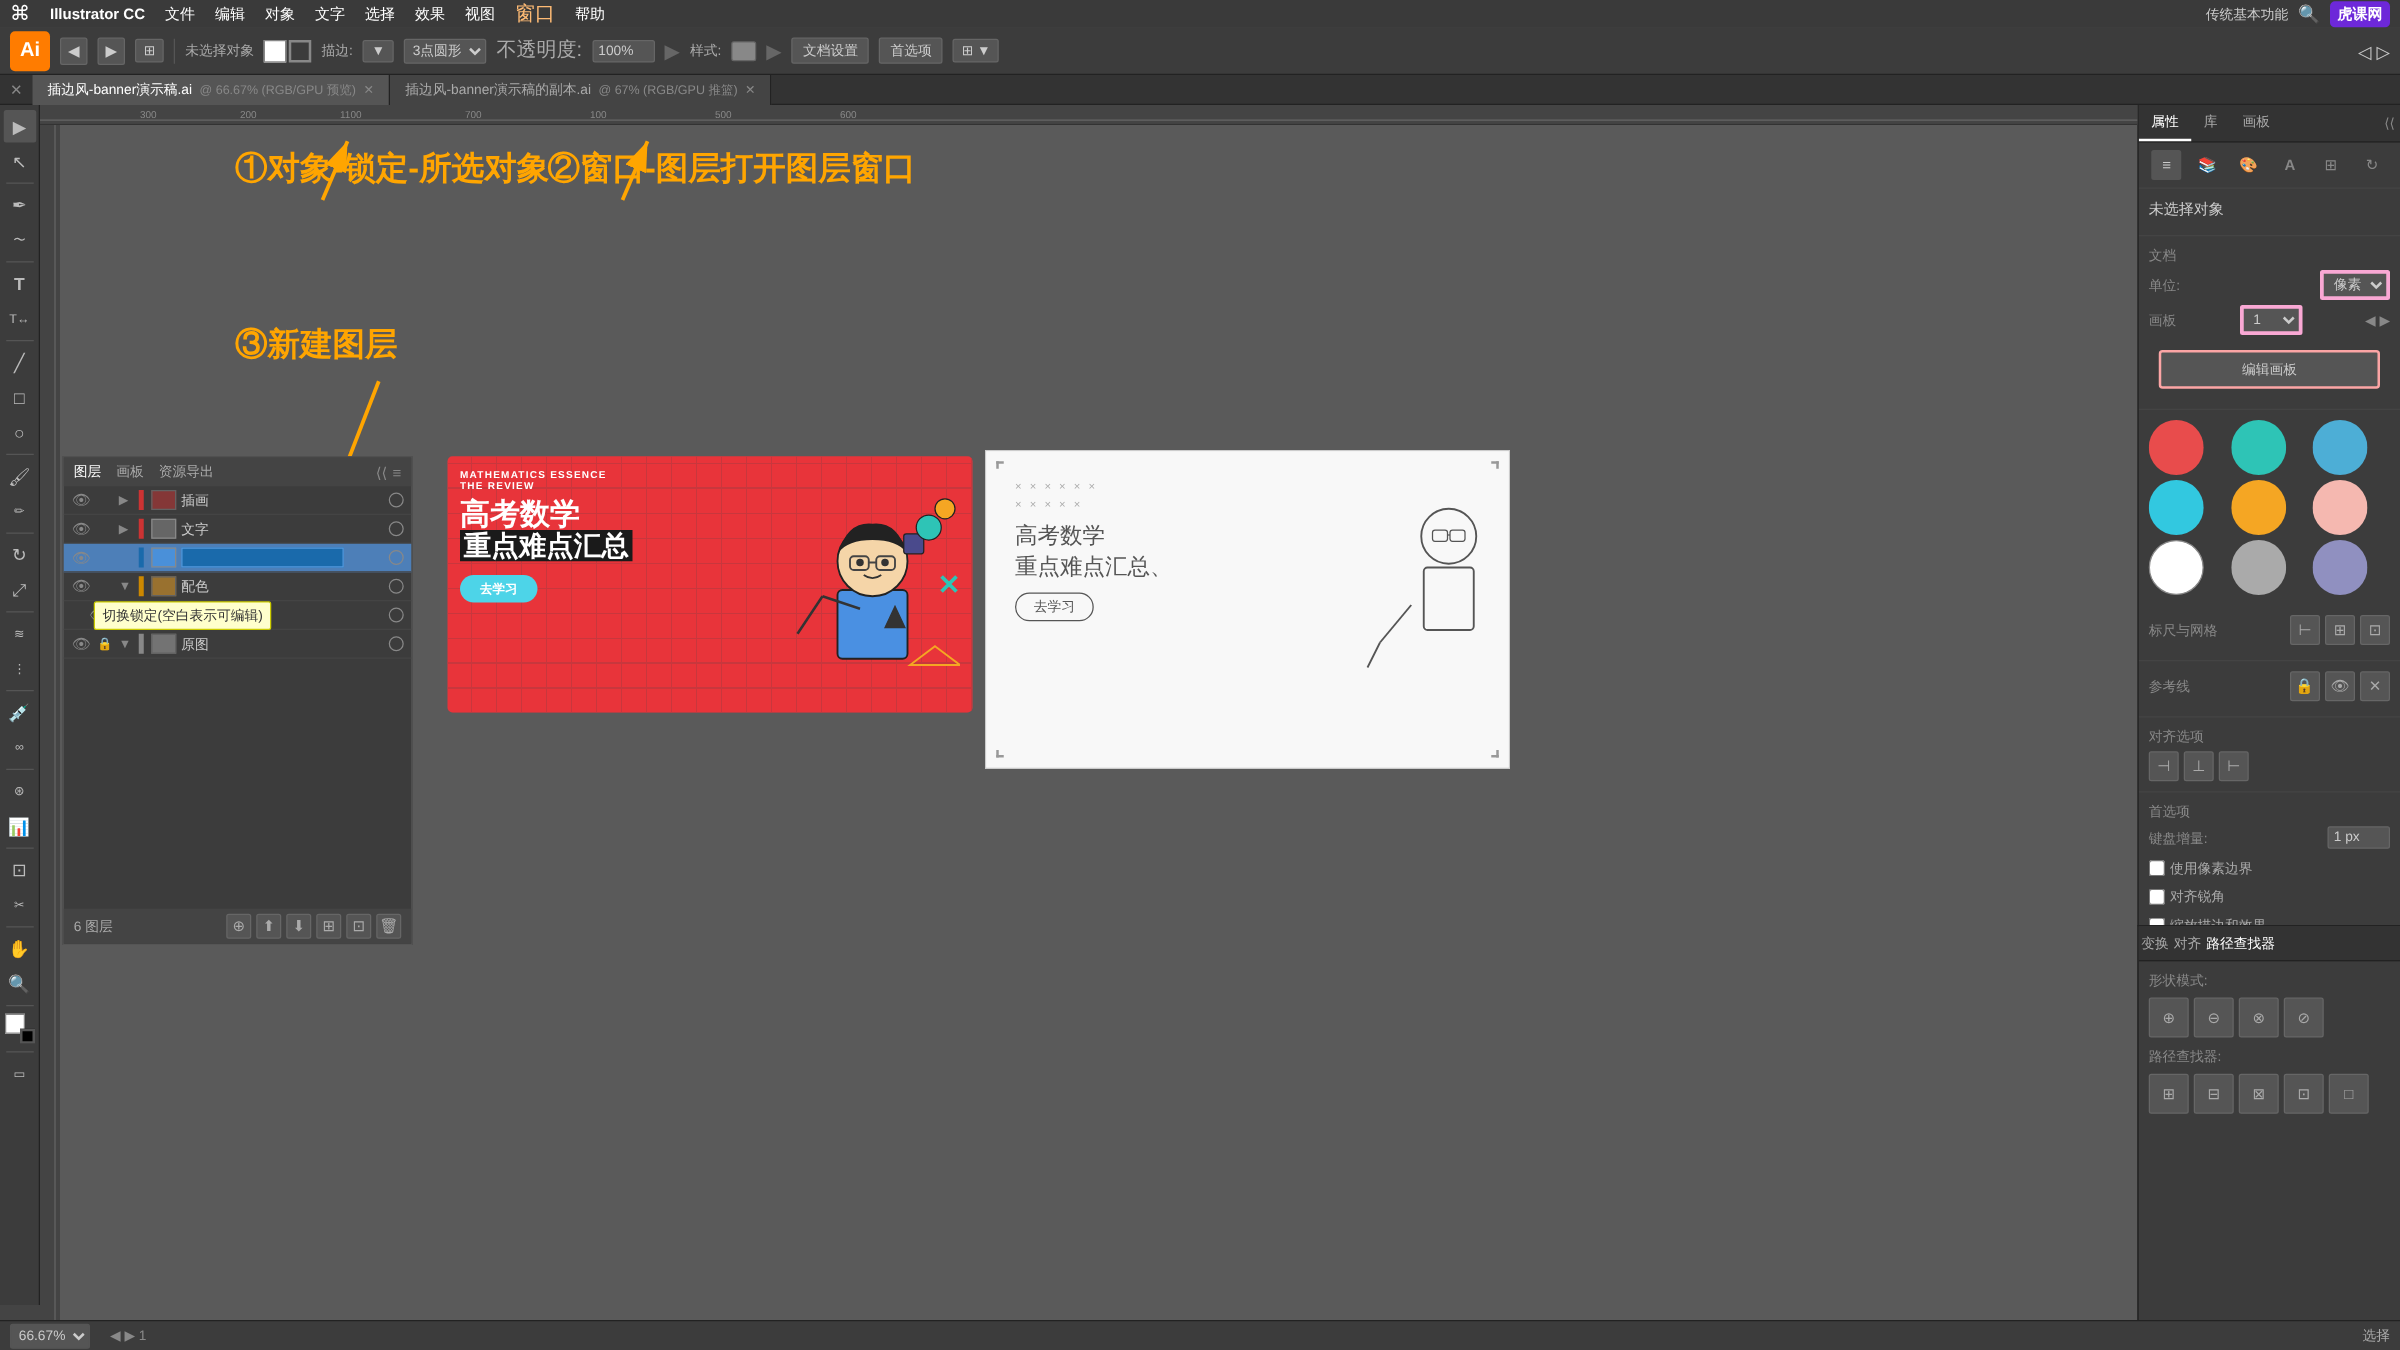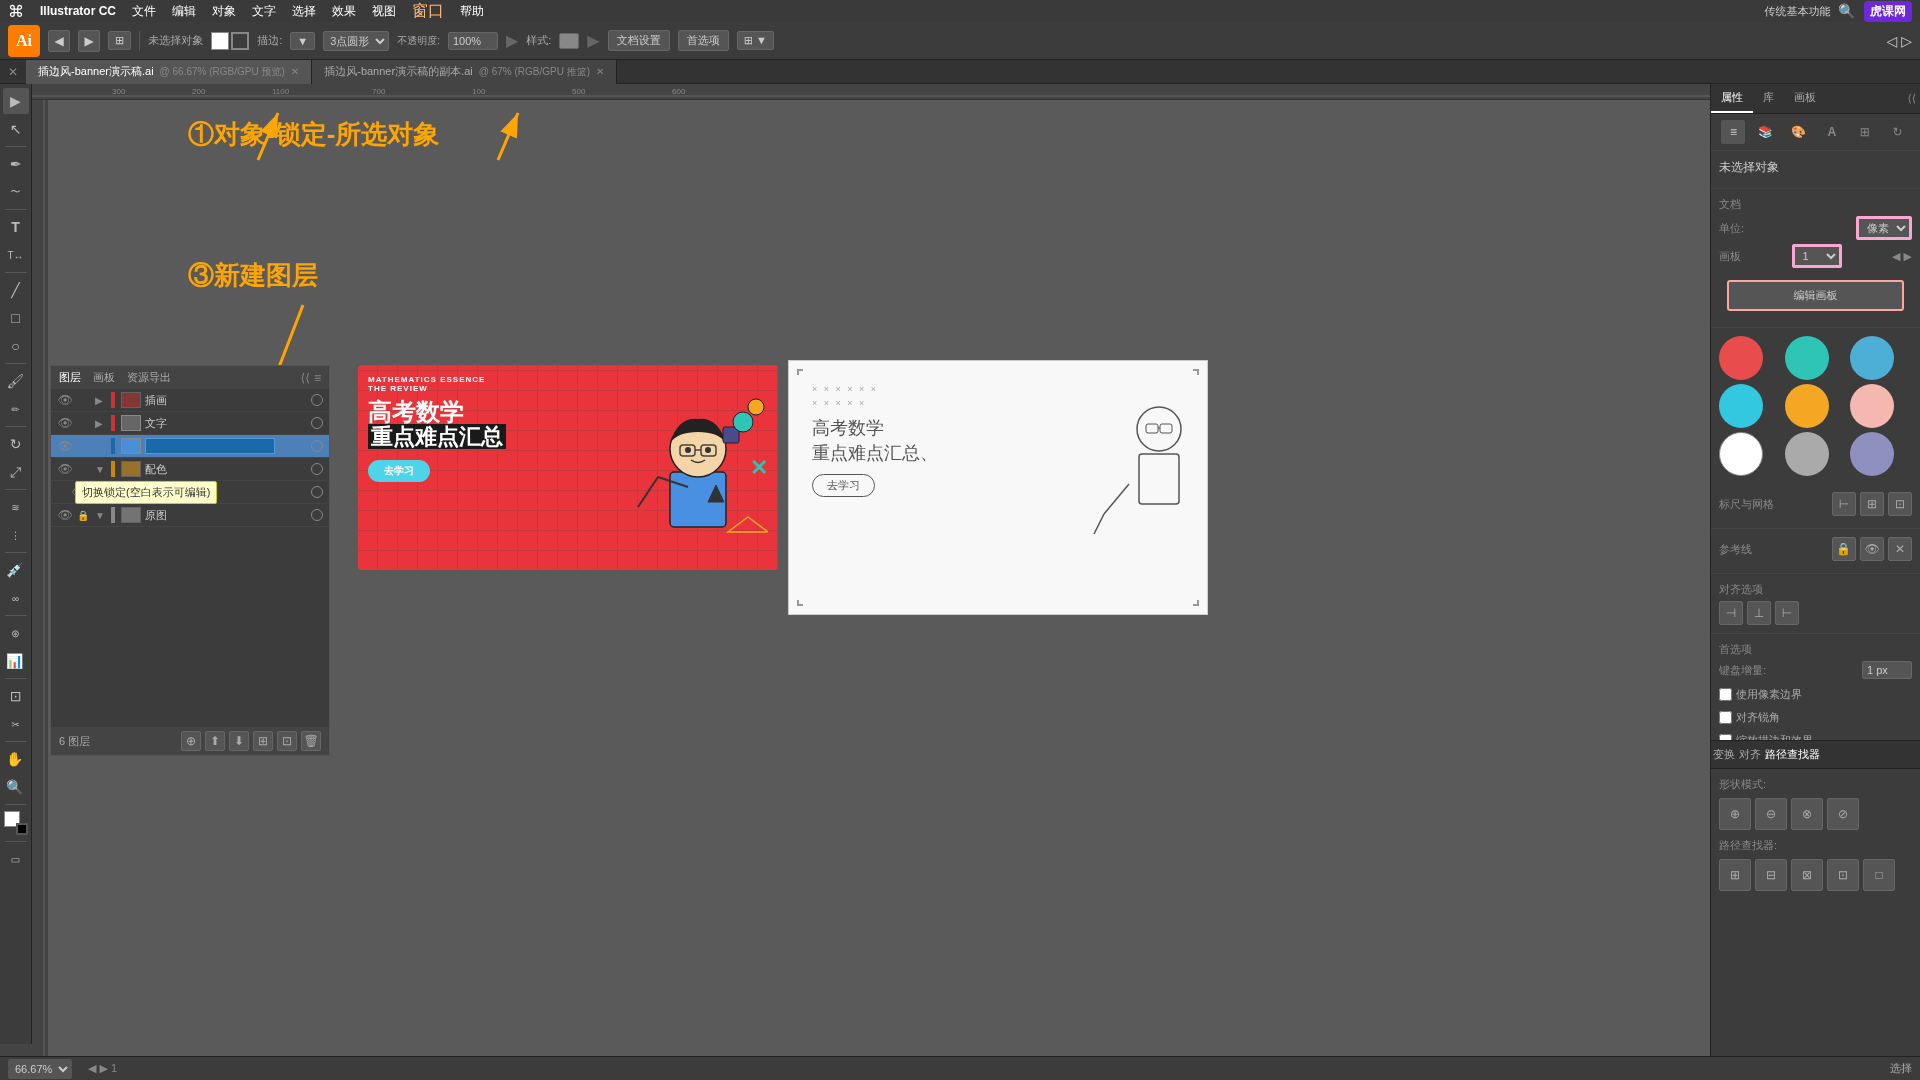--- a/index.html
+++ b/index.html
@@ -208,38 +208,38 @@
   <span style="color:#fdba74;font-size:16px;">窗口</span>
   <span style="color:#fff;font-size:12px;">帮助</span>
   <div style="margin-left:auto;display:flex;align-items:center;gap:8px;">
     <span style="color:#ccc;font-size:11px;">传统基本功能</span>
     <span style="color:#ccc;font-size:14px;">🔍</span>
     <div style="background:#6d28d9;border-radius:4px;padding:2px 6px;color:#fff;font-size:12px;font-weight:bold;">虎课网</div>
   </div>
 </div>
 
 <div id="toolbar">
-  <div style="width:32px;height:32px;background:#FF7C00;border-radius:4px;display:flex;align-items:center;justify-content:center;color:#fff;font-size:16px;font-weight:bold;font-family:Liberation Serif, serif;">
+  <div style="width:32px;height:32px;background:#FF7C00;border-radius:4px;display:flex;align-items:center;justify-content:center;color:#fff;font-size:16px;font-weight:bold;">
     <span>Ai</span>
   </div>
   <div style="width:22px;height:22px;background:#555;border:1px solid #666;border-radius:2px;display:flex;align-items:center;justify-content:center;color:#ccc;font-size:12px;">◀</div>
   <div style="width:22px;height:22px;background:#555;border:1px solid #666;border-radius:2px;display:flex;align-items:center;justify-content:center;color:#ccc;font-size:12px;">▶</div>
   <div style="display:flex;align-items:center;gap:2px;padding:2px 6px;background:#555;border:1px solid #666;border-radius:2px;color:#ccc;font-size:11px;">⊞</div>
   <div class="toolbar-sep"></div>
   <span style="color:#aaa;font-size:11px;">未选择对象</span>
   <div style="display:flex;align-items:center;gap:2px;">
     <div style="width:18px;height:18px;background:#fff;border:1px solid #888;"></div>
     <div style="width:18px;height:18px;border:2px solid #888;background:transparent;"></div>
   </div>
   <span style="color:#aaa;font-size:11px;">描边:</span>
   <div style="padding:2px 6px;background:#555;border:1px solid #666;border-radius:2px;color:#ccc;font-size:11px;">▼</div>
   <select style="background:#555;border:1px solid #666;color:#ccc;font-size:11px;padding:2px;border-radius:2px;">
     <option>3点圆形</option>
   </select>
-  <span style="color:#aaa;font-size:10px;">不透明度:</span>
+  <span style="color:#aaa;font-size:16px;">不透明度:</span>
   <input type="text" value="100%" style="width: 50px; background: rgb(85, 85, 85); border: 1px solid rgb(102, 102, 102); color: rgb(204, 204, 204); font-size: 11px; padding: 2px 4px; border-radius: 2px;">
   <span style="color:#666;">▶</span>
   <span style="color:#aaa;font-size:11px;">样式:</span>
   <div style="width:20px;height:16px;background:#888;border:1px solid #666;border-radius:2px;"></div>
   <span style="color:#666;">▶</span>
   <button style="padding:2px 8px;background:#555;border:1px solid #666;color:#ccc;font-size:11px;border-radius:2px;cursor:pointer;">文档设置</button>
   <button style="padding:2px 8px;background:#555;border:1px solid #666;color:#ccc;font-size:11px;border-radius:2px;cursor:pointer;">首选项</button>
   <div style="padding:2px 6px;background:#555;border:1px solid #666;border-radius:2px;color:#ccc;font-size:11px;">⊞ ▼</div>
   <div style="margin-left:auto;display:flex;gap:4px;">
     <div style="color:#ccc;font-size:14px;cursor:pointer;">◁</div>
@@ -325,20 +325,23 @@
     <line x1="12" y1="0" x2="12" y2="980" stroke="#666" stroke-width="1"></line>
   </svg>
 </div>
 
 <div id="canvas-area">
 
   <div style="position:absolute;top:18px;left:140px;color:#FFA500;font-size:26px;font-weight:bold;line-height:1.3;">
     <span style="white-space:pre-line;">①对象-锁定-所选对象</span>
   </div>
 
+  <div style="position:absolute;top:18px;left:390px;color:#FFA500;font-size:26px;font-weight:bold;line-height:1.3;">
+    <span style="white-space:pre-line;">②窗口-图层打开图层窗口</span>
+  </div>
 
   <svg class="arrow-svg" style="position:absolute;top:5px;left:170px;width:100px;height:60px;">
     <defs>
         <marker id="arrowhead1" markerWidth="8" markerHeight="6" refX="8" refY="3" orient="auto">
           <polygon points="0 0, 8 3, 0 6" fill="#FFA500"></polygon>
         </marker>
       </defs>
     <line x1="40" y1="55" x2="60" y2="8" stroke="#FFA500" stroke-width="3" marker-end="url(#arrowhead1)"></line>
   </svg>
 

